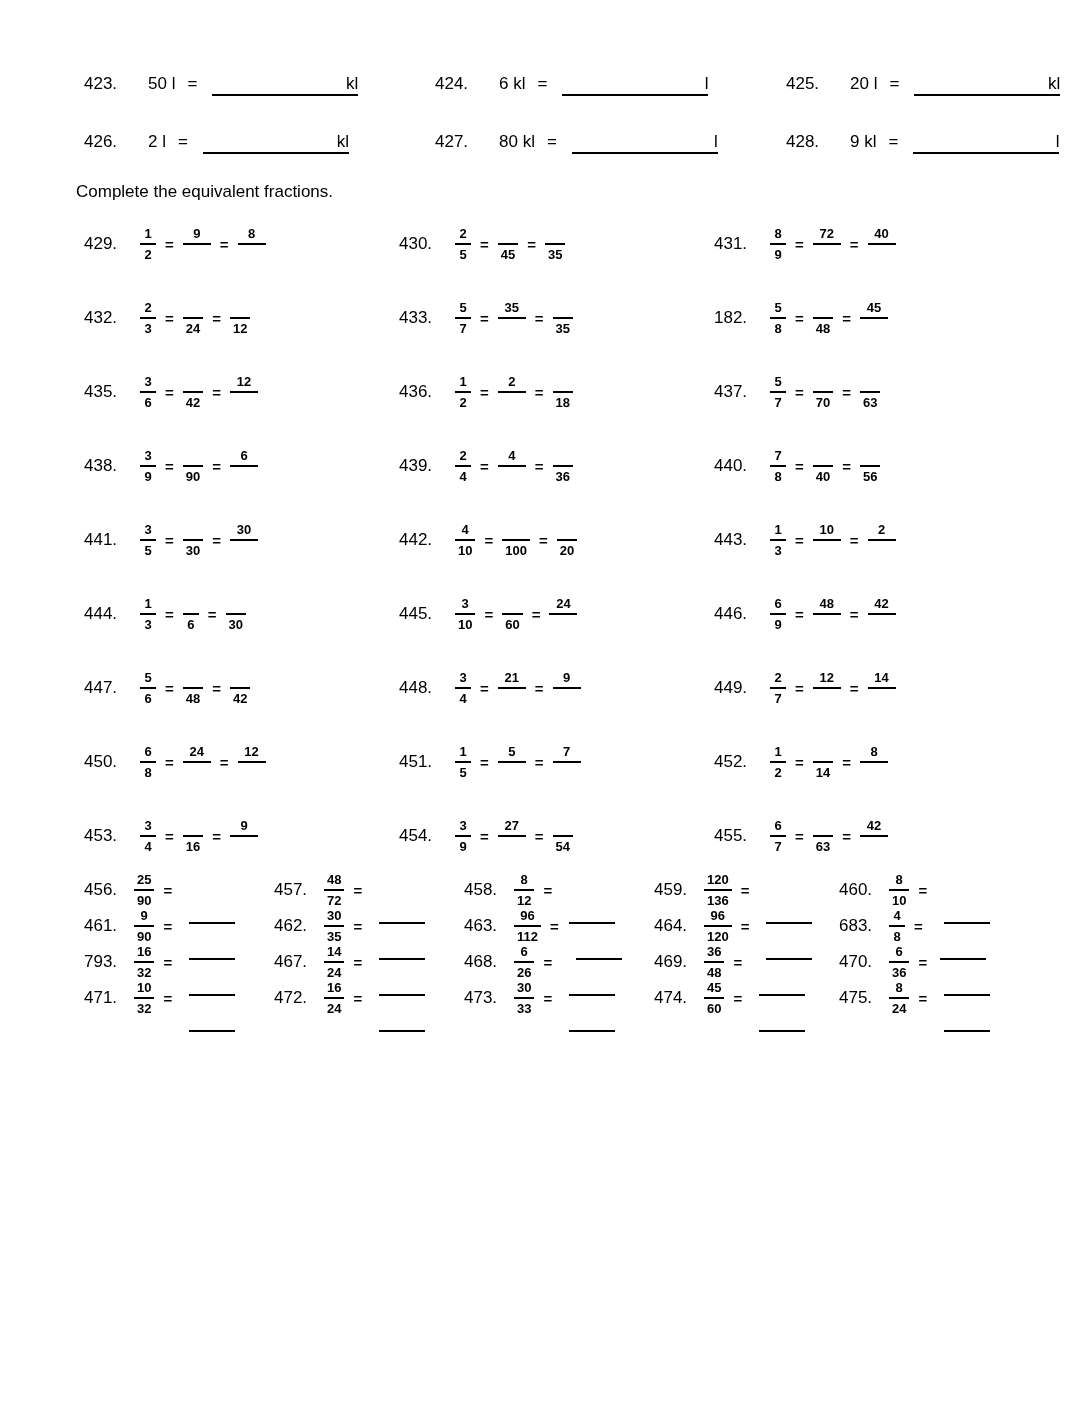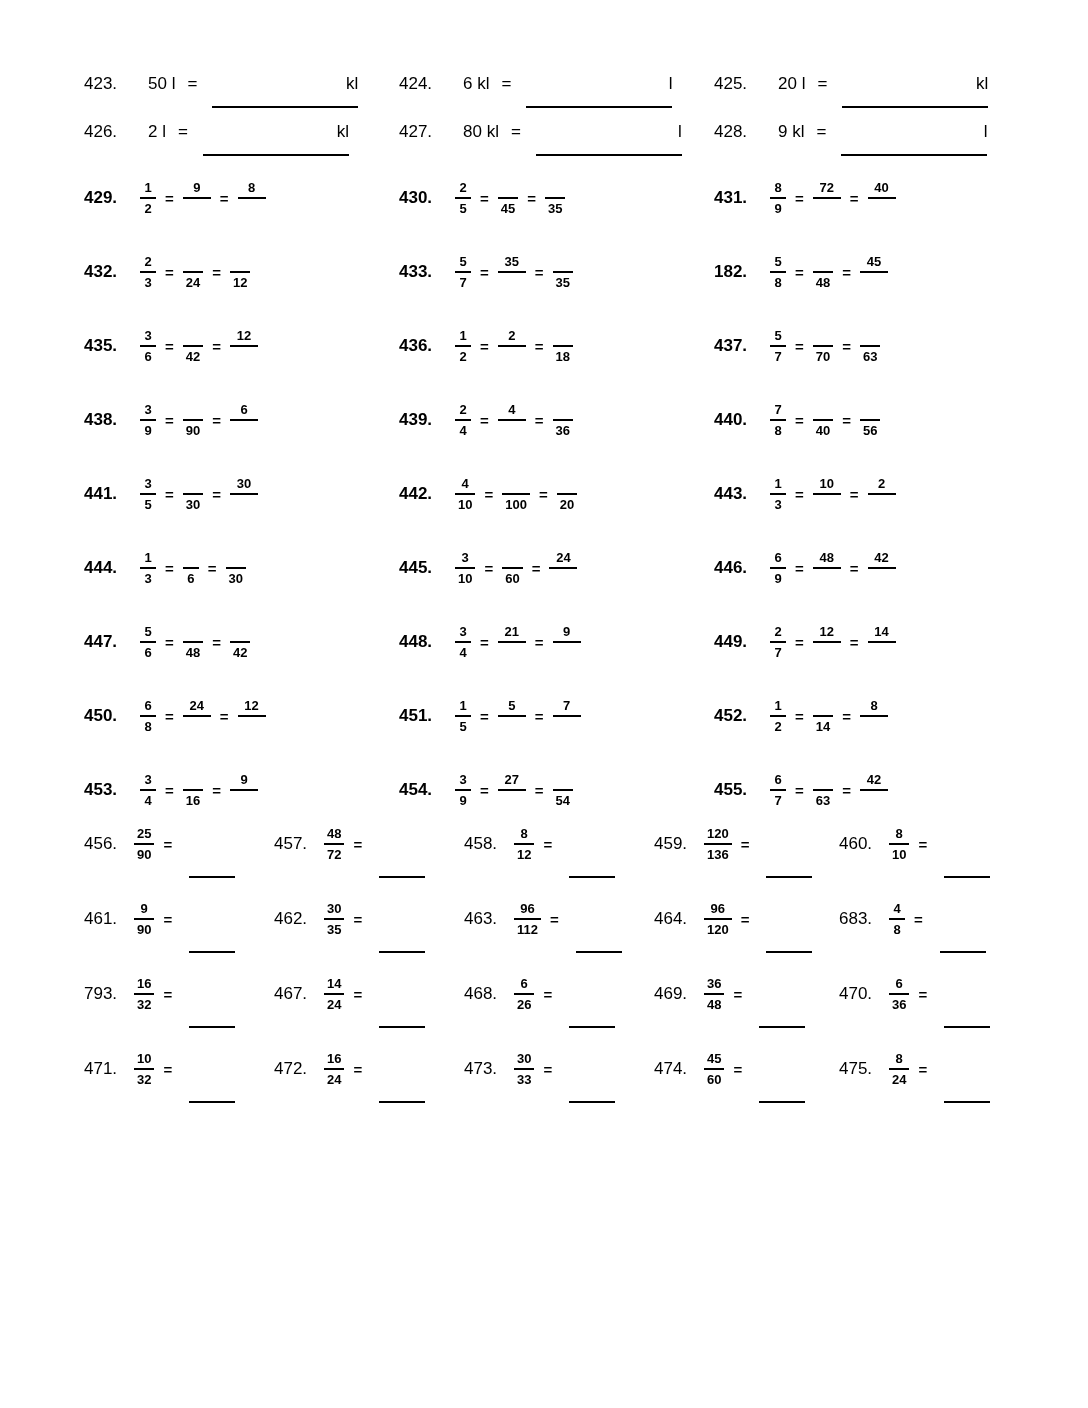--- a/index.html
+++ b/index.html
@@ -3,42 +3,42 @@
 <meta charset="utf-8">
 <style>
   * { box-sizing: border-box; }
   html, body { margin: 0; padding: 0; background: #ffffff; }
   .page {
     width: 1088px; height: 1408px; position: relative;
     font-family: "Liberation Sans", sans-serif; color: #000;
     background: #fff; padding: 74px 58px 0 66px; overflow: hidden;
   }
   
-  .conv-grid { display: grid; grid-template-columns: 315px 315px 1fr; row-gap: 14px; padding-left: 18px; }
+  .conv-grid { display: grid; grid-template-columns: 315px 315px 1fr; row-gap: 14px; padding-left: 18px; gap: 36px; }
   .conv-item { display: flex; align-items: baseline; font-size: 17px; }
   .conv-item .pnum { width: 64px; flex: none; }
   .qty { white-space: nowrap; }
   .eq { font-weight: bold; font-size: 15px; margin: 0 9px; }
   .ceq { font-weight: normal; font-size: 17px; margin: 0 13px 0 12px; }
-  .conv-blank { display: inline-block; width: 146px; border-bottom: 2px solid #000; text-align: right; padding-bottom: 12px; margin-left: 2px; }
+  .conv-blank { display: inline-block; width: 146px; border-bottom: 2px solid #000; text-align: right; padding-bottom: 0; margin-left: 2px; }
   
   .heading { font-size: 17px; font-weight: normal; margin: 28px 0 0 10px; }
   .heading.sp { margin-top: 60px; }
   
   .equiv-grid { display: grid; grid-template-columns: 315px 315px 1fr; row-gap: 38px; margin-top: 24px; padding-left: 18px; }
   .eq-item { display: flex; align-items: center; font-size: 17px; }
-  .equiv-grid .pnum { width: 56px; flex: none; font-weight: bold; }
+  .equiv-grid .pnum { width: 56px; flex: none; }
   .frac { display: inline-flex; flex-direction: column; align-items: center; font-weight: bold; font-size: 13px; line-height: 1; }
   .fn, .fd { padding: 0 3px; min-width: 10px; display: flex; justify-content: center; }
   .fn { height: 17px; align-items: flex-end; padding-bottom: 3px; }
   .fd { height: 17px; align-items: flex-start; padding-top: 3px; }
   .bar { align-self: stretch; height: 2px; background: #000; min-width: 16px; }
   .frac.wide .bar { min-width: 28px; }
   
-  .simplify-grid { display: grid; grid-template-columns: 190px 190px 190px 185px 1fr; row-gap: 39px; margin-top: 18px; padding-left: 18px; }
+  .simplify-grid { display: grid; grid-template-columns: 190px 190px 190px 185px 1fr; margin-top: 18px; padding-left: 18px; }
   .sp-item { display: flex; align-items: center; font-size: 17px; }
   .simplify-grid .pnum { width: 50px; flex: none; }
   .ans-blank { width: 46px; border-bottom: 2px solid #000; height: 0; align-self: flex-end; margin: 0 0 -16px 8px; flex: none; }
   
   .footer { position: absolute; left: 63px; right: 58px; top: 1308px; border-top: 3px solid #000; padding-top: 7px; display: flex; font-weight: bold; font-size: 15px; }
   .footer .fl { flex: 1.4; text-align: left; }
   .footer .fc { flex: 1; text-align: center; }
   .footer .fr { flex: 1.4; text-align: right; }
 </style>
 </head>
@@ -78,20 +78,21 @@
         <span class="conv-blank"><span class="unit">l</span></span>
       </div>
       <div class="conv-item">
         <span class="pnum">428.</span>
         <span class="qty">9 kl</span>
         <span class="eq ceq">=</span>
         <span class="conv-blank"><span class="unit">l</span></span>
       </div>
     </section>
 
+  <h2 class="heading">Complete the equivalent fractions.</h2>
   <section class="equiv-grid">
       <div class="eq-item">
         <span class="pnum">429.</span>
         <span class="frac">
           <span class="fn">1</span>
           <span class="bar"></span>
           <span class="fd">2</span>
         </span>
         <span class="eq">=</span>
         <span class="frac wide">

